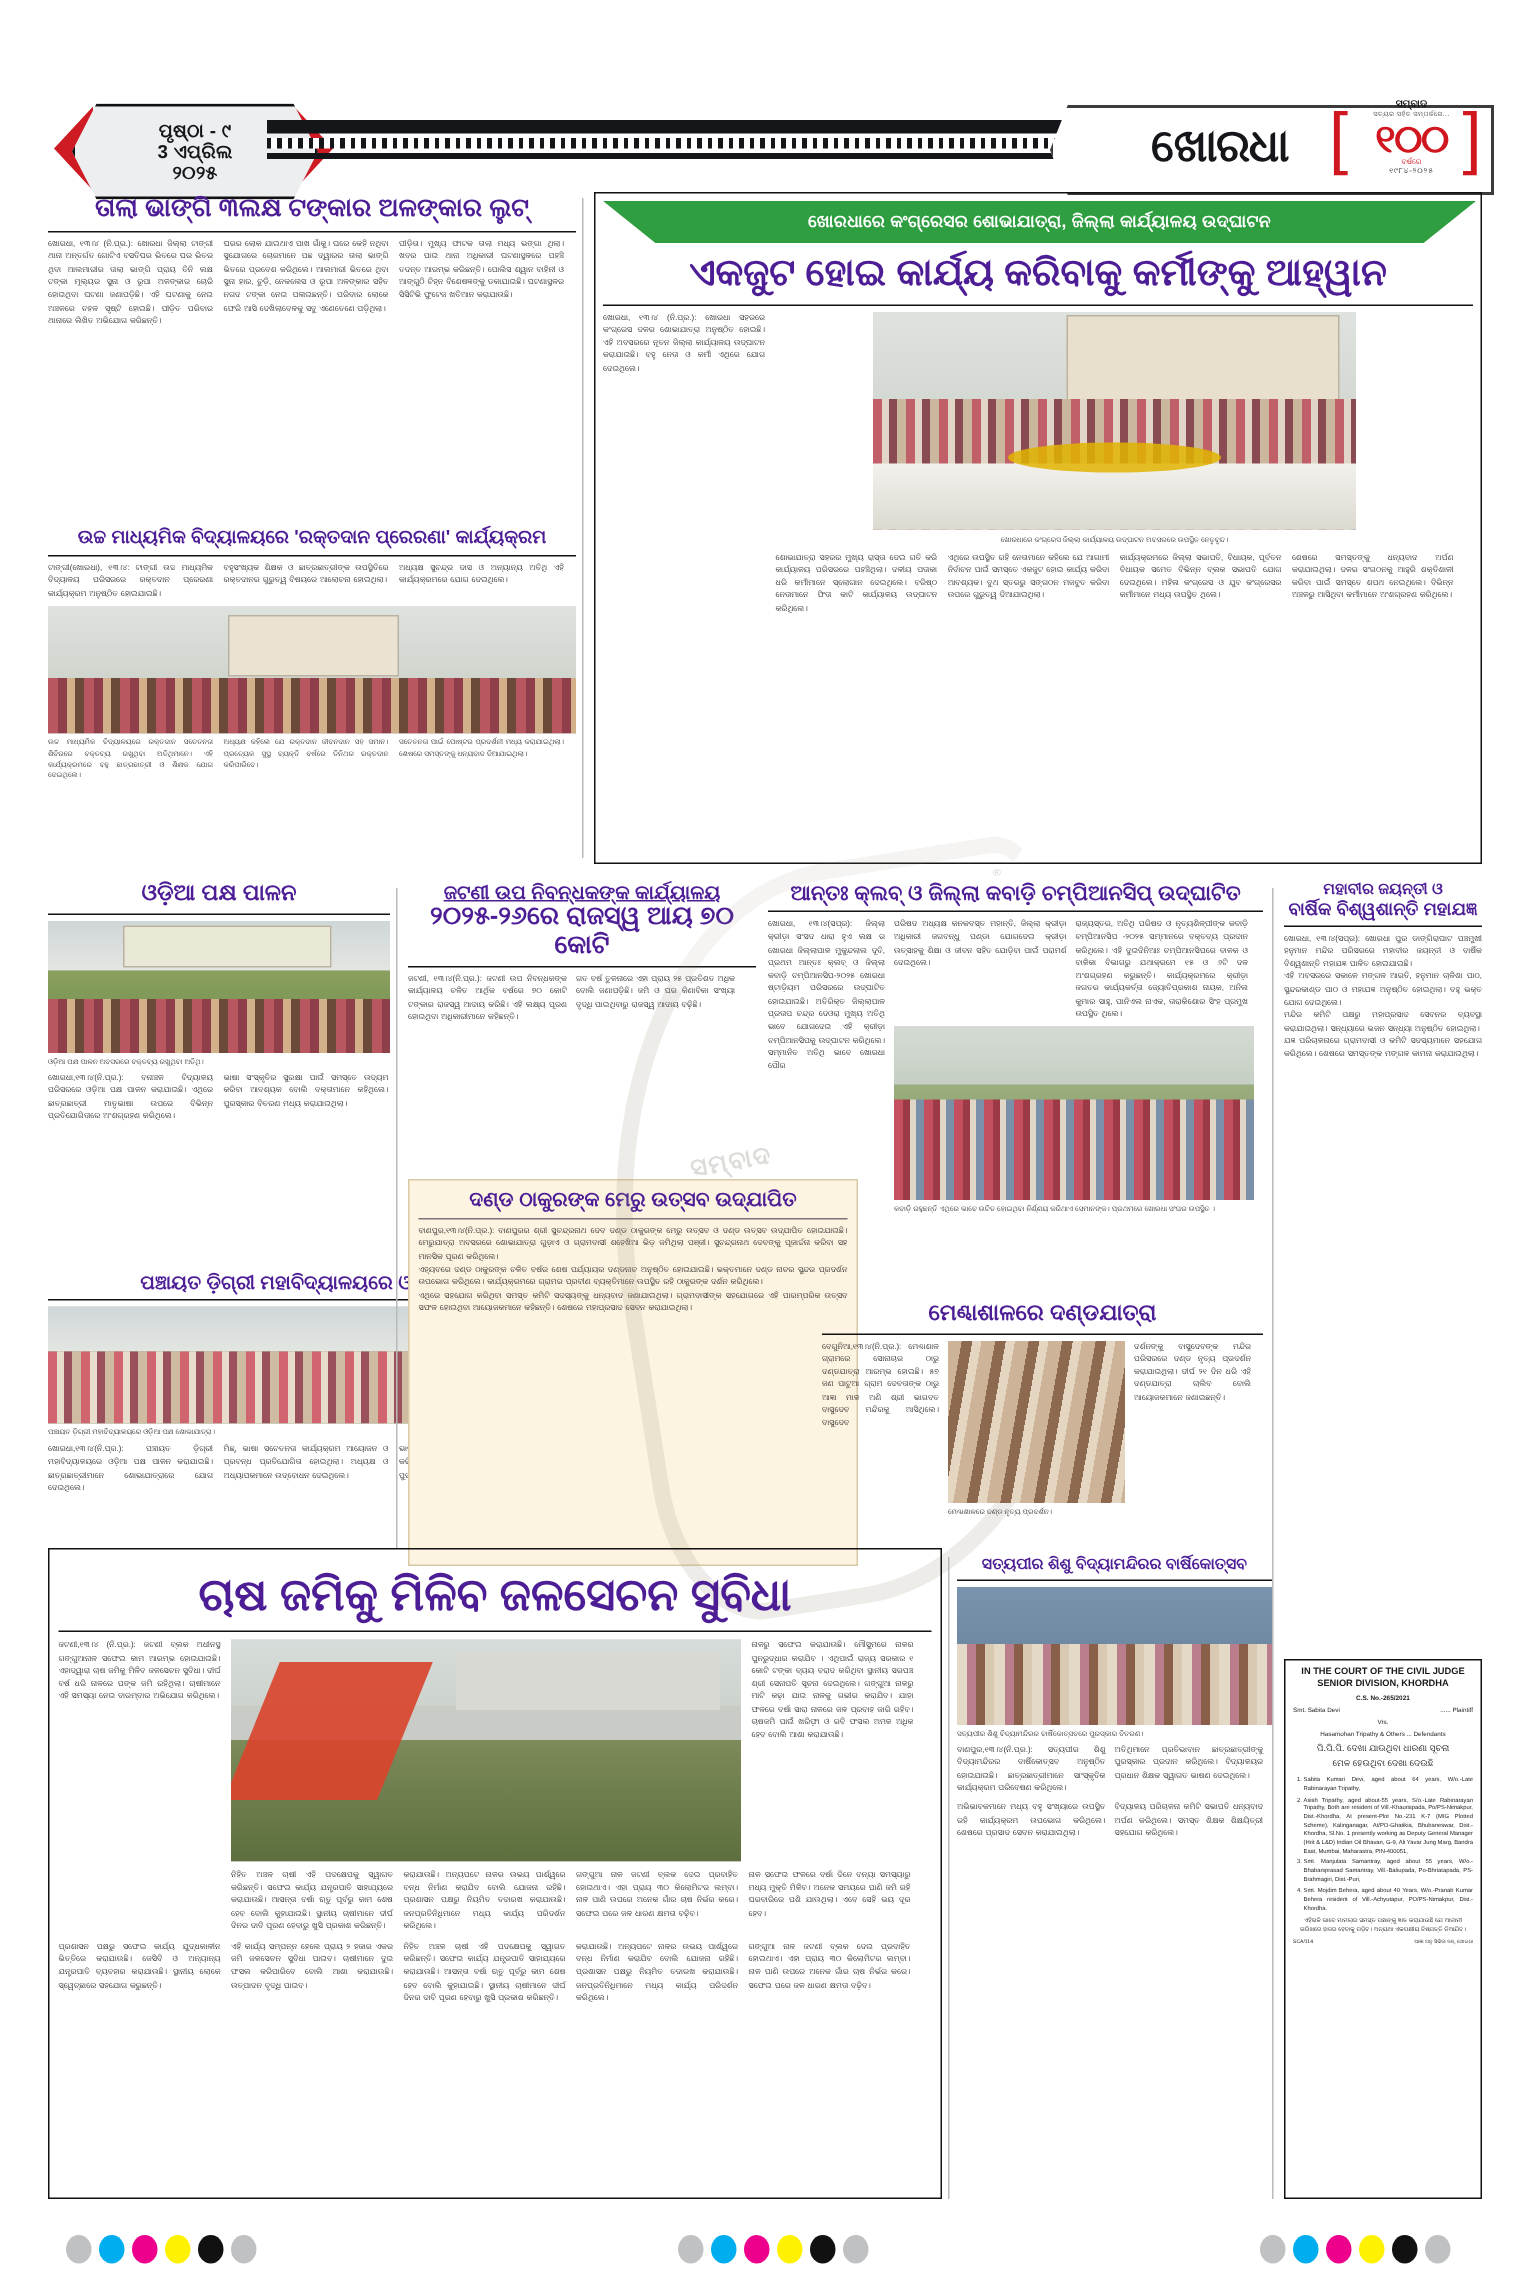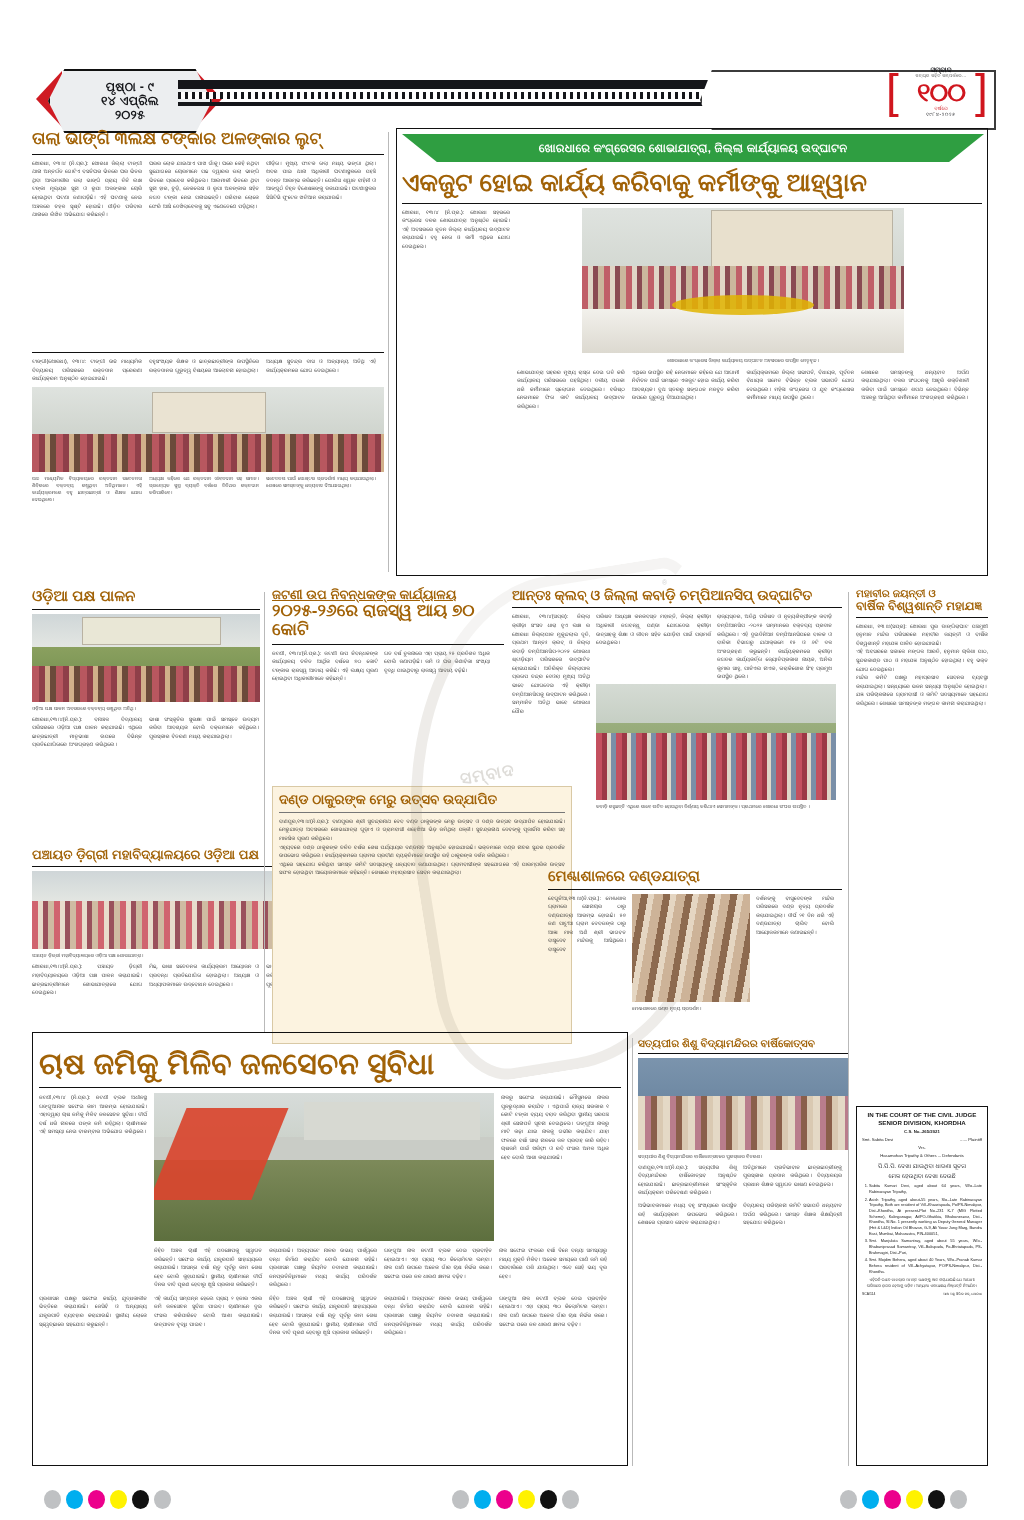--- a/index.html
+++ b/index.html
@@ -51,21 +51,21 @@
   .mh-logo .l-yr{font-size:5px;color:#15161a;letter-spacing:.6px;margin-top:1px;}
   .mh-brk{position:absolute;top:50px;font-size:46px;color:#d0161e;font-weight:300;}
 
   
   .col-txt{
     font-size:5.3px;line-height:1.62;text-align:justify;color:#2b2b2b;
     word-spacing:.4px;
   }
 
   .hl{ 
-    font-weight:bold;color:#a16207;text-align:left;line-height:1.1;
+    font-weight:bold;color:#4c1d95;text-align:center;line-height:1.1;
   }
   .rule{border-top:1px solid #111;}
   .rule-thin{border-top:.7px solid #777;}
 
   
   .block{position:absolute;}
   .photo{position:relative;overflow:hidden;background:#c9ccc6;}
   .cap{font-size:4.8px;line-height:1.5;color:#333;text-align:justify;}
 
   .vline{position:absolute;width:1px;background:#b9b9b9;}
@@ -147,27 +147,28 @@
 </head>
 <body>
 
 <div class="page">
 
   <div class="masthead">
     <div class="mh-badge-red-l"></div>
     <div class="mh-badge-red-r"></div>
     <div class="mh-badge">
       <span>ପୃଷ୍ଠା - ୯</span>
-      <span>୧୪ ଏପ୍ରିଲ</span>
+      <span>3 ଏପ୍ରିଲ</span>
       <span>୨୦୨୫</span>
     </div>
     <div class="mh-bar"></div>
     <div class="mh-bar2"></div>
     <div class="mh-bar3"></div>
     <div class="mh-pen"></div>
+    <div class="mh-name">ଖୋରଧା</div>
     <div class="mh-brk" style="left:886px;">[</div>
     <div class="mh-brk" style="left:975px;">]</div>
     <div class="mh-logo">
       <div class="l-top">ସମ୍ବାଦ</div>
       <div class="l-sub">ସତ୍ୟର ସହିତ ସମ୍ପର୍କରେ...</div>
       <div class="l-big">୧୦୦</div>
       <div class="l-small">ବର୍ଷରେ</div>
       <div class="l-yr">୧୯୮୪-୨୦୨୫</div>
     </div>
   </div>
@@ -176,20 +177,21 @@
     <div class="hl" style="font-size:17px;padding-bottom:5px;">ତାଲା ଭାଙ୍ଗି ୩ଲକ୍ଷ ଟଙ୍କାର ଅଳଙ୍କାର ଲୁଟ୍</div>
     <div class="rule" style="margin-bottom:4px;"></div>
     <div style="display:flex;gap:7px;">
       <div class="col-txt" style="width:110px;">ଖୋରଧା, ୧୩।୪ (ନି.ପ୍ର.): ଖୋରଧା ଜିଲ୍ଲା ଟାଙ୍ଗୀ ଥାନା ଅନ୍ତର୍ଗତ ଗୋଟିଏ ବସତିଘର ଭିତରେ ଘର ଭିତର ଥିବା ଆଲମାରୀର ତାଲା ଭାଙ୍ଗି ପ୍ରାୟ ତିନି ଲକ୍ଷ ଟଙ୍କା ମୂଲ୍ୟର ସୁନା ଓ ରୂପା ଅଳଙ୍କାର ଚୋରି ହୋଇଥିବା ଘଟଣା ଜଣାପଡ଼ିଛି। ଏହି ଘଟଣାକୁ ନେଇ ଅଞ୍ଚଳରେ ଚହଳ ସୃଷ୍ଟି ହୋଇଛି। ପୀଡ଼ିତ ପରିବାର ଥାନାରେ ଲିଖିତ ଅଭିଯୋଗ କରିଛନ୍ତି।</div>
       <div class="col-txt" style="width:110px;">ଘରର ଲୋକ ଯାଇଥାଏ ପାଖ ଗାଁକୁ। ଘରେ କେହି ନଥିବା ସୁଯୋଗରେ ଚୋରମାନେ ପଛ ଦ୍ୱାରର ତାଲା ଭାଙ୍ଗି ଭିତରେ ପ୍ରବେଶ କରିଥିଲେ। ଆଲମାରୀ ଭିତରେ ଥିବା ସୁନା ହାର, ଚୁଡ଼ି, ନେକଲେସ ଓ ରୂପା ଅଳଙ୍କାର ସହିତ ନଗଦ ଟଙ୍କା ନେଇ ପଳାଇଛନ୍ତି। ପରିବାର ଲୋକେ ଫେରି ଆସି ଦେଖିଲାବେଳକୁ ସବୁ ଏଣେତେଣେ ପଡ଼ିଥିଲା।</div>
       <div class="col-txt" style="width:110px;">ପୀଡ଼ିତା। ମୁଖ୍ୟ ଫାଟକ ତାଲା ମଧ୍ୟ ଭଙ୍ଗା ଥିଲା। ଖବର ପାଇ ଥାନା ଅଧିକାରୀ ଘଟଣାସ୍ଥଳରେ ପହଞ୍ଚି ତଦନ୍ତ ଆରମ୍ଭ କରିଛନ୍ତି। ପୋଲିସ ଶ୍ୱାନ ବାହିନୀ ଓ ଆଙ୍ଗୁଠି ଚିହ୍ନ ବିଶେଷଜ୍ଞଙ୍କୁ ଡକାଯାଇଛି। ଘଟଣାସ୍ଥଳର ସିସିଟିଭି ଫୁଟେଜ ଖତିଆନ କରାଯାଉଛି।</div>
     </div>
   </div>
 
   <div class="block" style="left:32px;top:352px;width:352px;">
+    <div class="hl" style="font-size:12.5px;padding-bottom:4px;">ଉଚ୍ଚ ମାଧ୍ୟମିକ ବିଦ୍ୟାଳୟରେ 'ରକ୍ତଦାନ ପ୍ରେରଣା' କାର୍ଯ୍ୟକ୍ରମ</div>
     <div class="rule" style="margin-bottom:4px;"></div>
     <div style="display:flex;gap:7px;">
       <div class="col-txt" style="width:110px;">ଟାଙ୍ଗୀ(ଖୋରଧା), ୧୩।୪: ଟାଙ୍ଗୀ ଉଚ୍ଚ ମାଧ୍ୟମିକ ବିଦ୍ୟାଳୟ ପରିସରରେ ରକ୍ତଦାନ ପ୍ରେରଣା କାର୍ଯ୍ୟକ୍ରମ ଅନୁଷ୍ଠିତ ହୋଇଯାଇଛି।</div>
       <div class="col-txt" style="width:110px;">ବହୁସଂଖ୍ୟକ ଶିକ୍ଷକ ଓ ଛାତ୍ରଛାତ୍ରୀଙ୍କ ଉପସ୍ଥିତିରେ ରକ୍ତଦାନର ଗୁରୁତ୍ୱ ବିଷୟରେ ଆଲୋଚନା ହୋଇଥିଲା।</div>
       <div class="col-txt" style="width:110px;">ଅଧ୍ୟକ୍ଷ ସୁଚନ୍ଦ୍ର ଦାସ ଓ ଅନ୍ୟାନ୍ୟ ଅତିଥି ଏହି କାର୍ଯ୍ୟକ୍ରମରେ ଯୋଗ ଦେଇଥିଲେ।</div>
     </div>
     <div class="photo" style="width:352px;height:85px;margin-top:4px;">
       <div class="ph-room"></div>
       <div class="ph-banner"></div>
       <div class="ph-people" style="height:44%;"></div>

